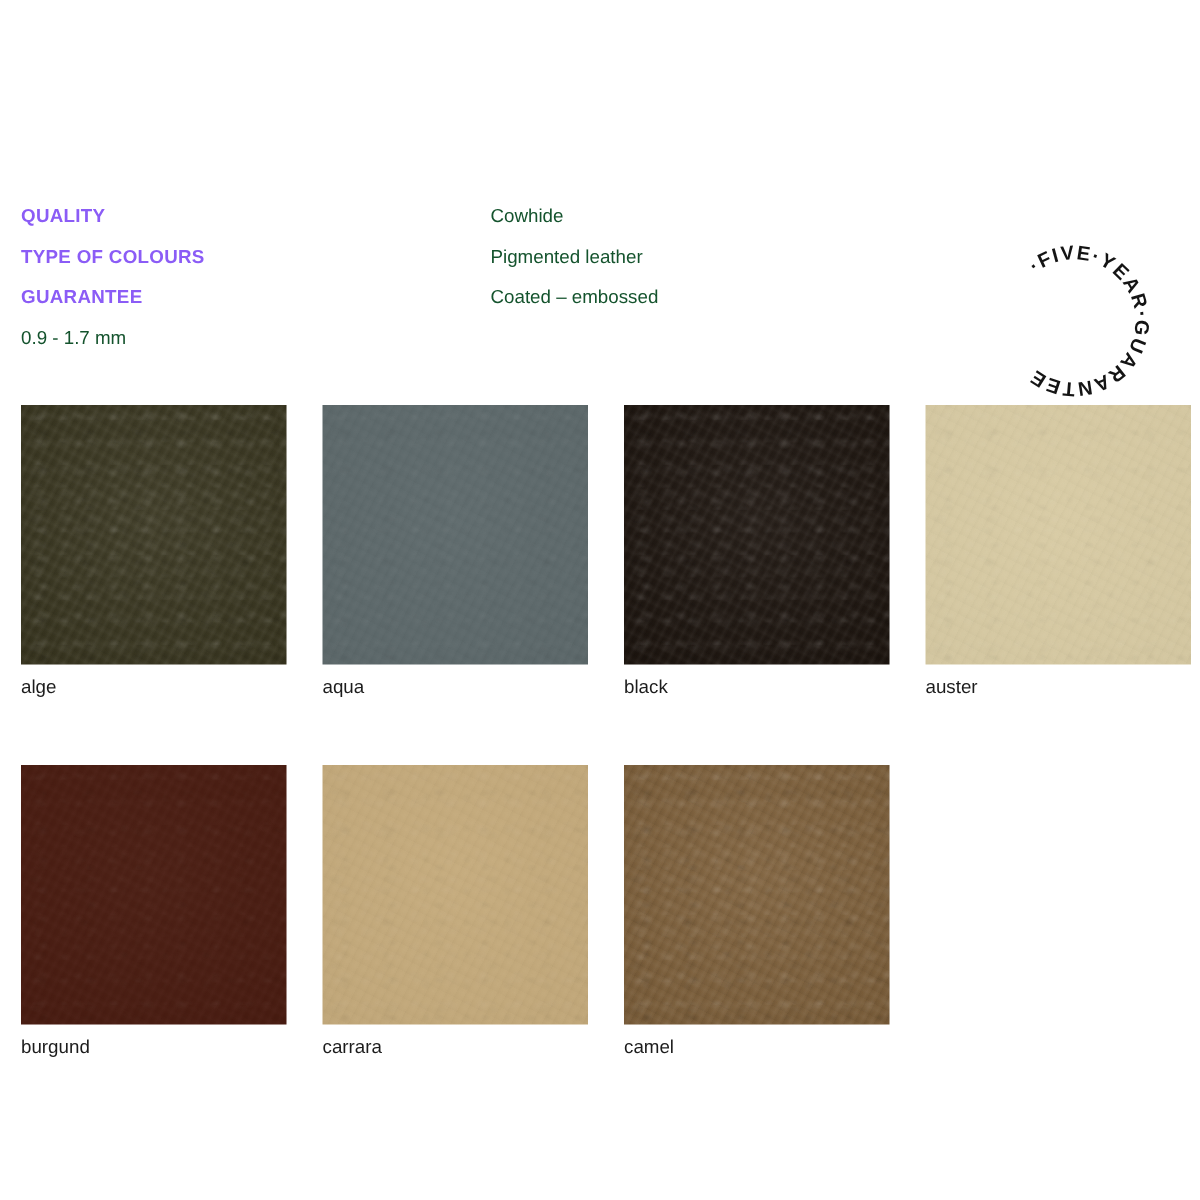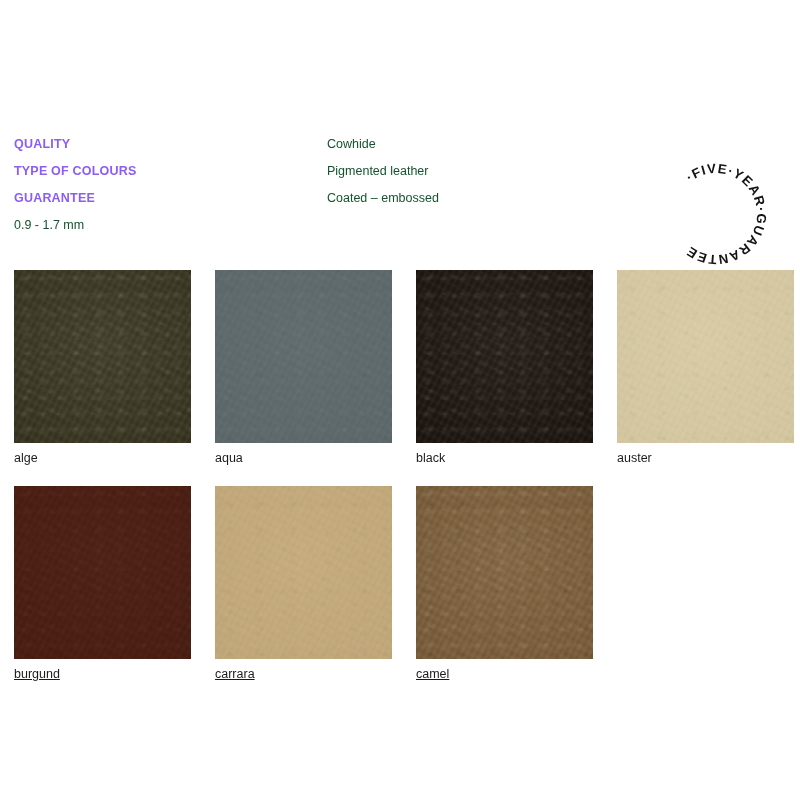--- a/index.html
+++ b/index.html
@@ -73,22 +73,21 @@
     left: 14px;
     top: 270px;
     width: 771px;
   }
   .swatch-row {
     display: flex;
     gap: 24px;
     margin-bottom: 0;
   }
   .swatch-row + .swatch-row {
-    margin-top: 20px;
-    text-decoration: underline;
+    margin-top: 44px;
   }
   .swatch-cell {
     width: 177px;
     flex: 0 0 177px;
   }
   .swatch-chip {
     width: 177px;
     height: 173px;
     position: relative;
     overflow: hidden;

